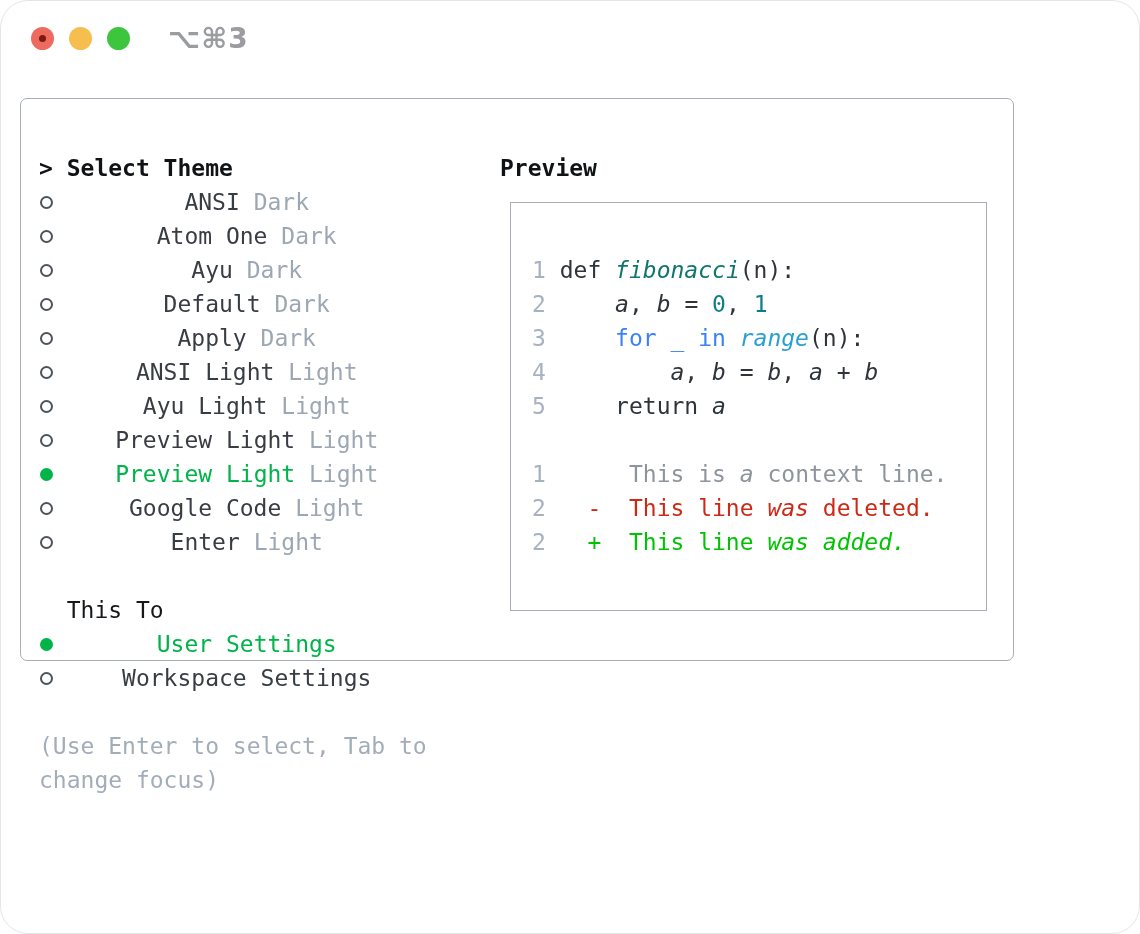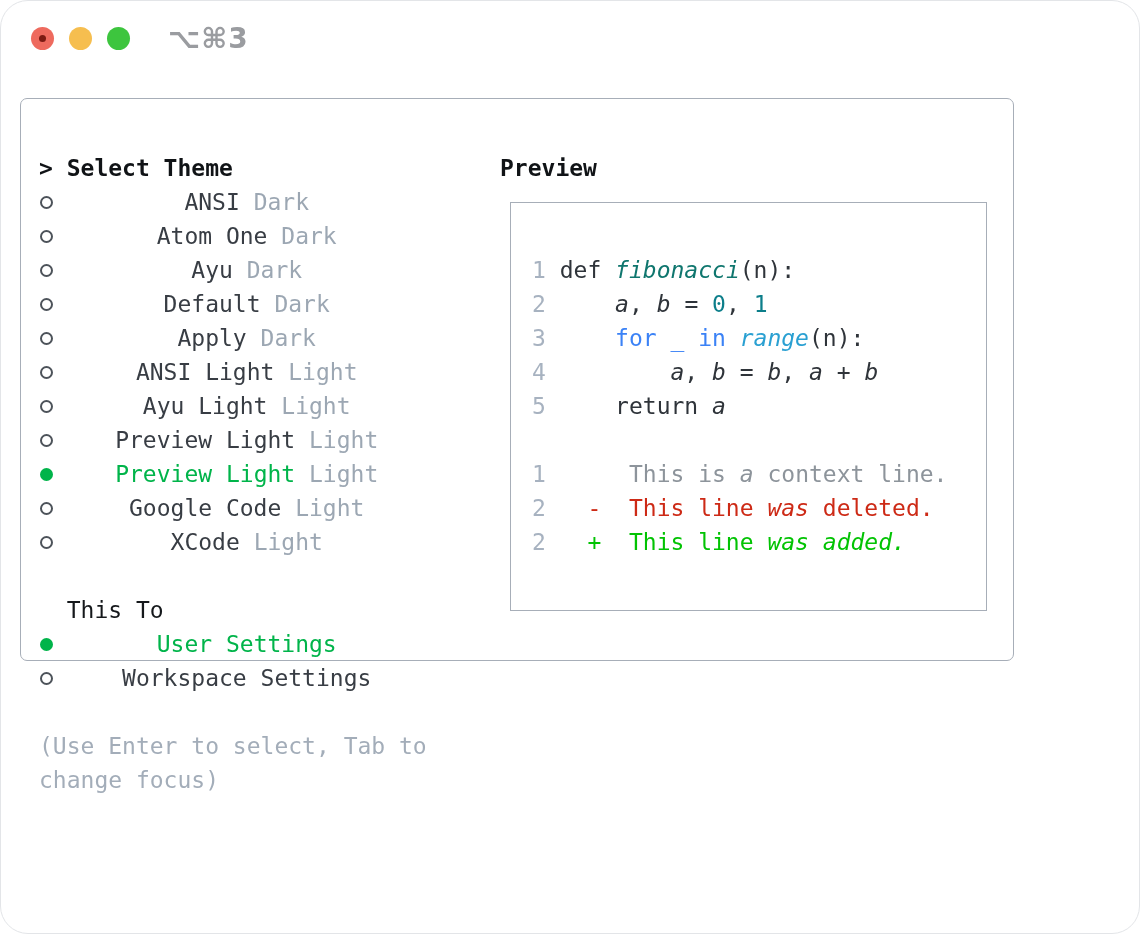--- a/index.html
+++ b/index.html
@@ -55,21 +55,21 @@
           <div class="r item"><span class="radio"></span><span>ANSI</span><span class="variant"> Dark</span></div>
           <div class="r item"><span class="radio"></span><span>Atom One</span><span class="variant"> Dark</span></div>
           <div class="r item"><span class="radio"></span><span>Ayu</span><span class="variant"> Dark</span></div>
           <div class="r item"><span class="radio"></span><span>Default</span><span class="variant"> Dark</span></div>
           <div class="r item"><span class="radio"></span><span>Apply</span><span class="variant"> Dark</span></div>
           <div class="r item"><span class="radio"></span><span>ANSI Light</span><span class="variant"> Light</span></div>
           <div class="r item"><span class="radio"></span><span>Ayu Light</span><span class="variant"> Light</span></div>
           <div class="r item"><span class="radio"></span><span>Preview Light</span><span class="variant"> Light</span></div>
           <div class="r item"><span class="radio sel"></span><span class="sel-txt">Preview Light</span><span class="variant"> Light</span></div>
           <div class="r item"><span class="radio"></span><span>Google Code</span><span class="variant"> Light</span></div>
-          <div class="r item"><span class="radio"></span><span>XCode</span><span class="variant"> Light</span></div>
+          <div class="r item"><span class="radio"></span><span>Enter</span><span class="variant"> Light</span></div>
         </div>
       <div class="r"> </div>
       <div class="r subhdr">This To</div>
       <div id="apply-list">
           <div class="r item"><span class="radio sel"></span><span class="sel-txt">User Settings</span></div>
           <div class="r item"><span class="radio"></span><span>Workspace Settings</span></div>
         </div>
       <div class="r"> </div>
       <div class="r help">(Use Enter to select, Tab to</div>
       <div class="r help">change focus)</div>

